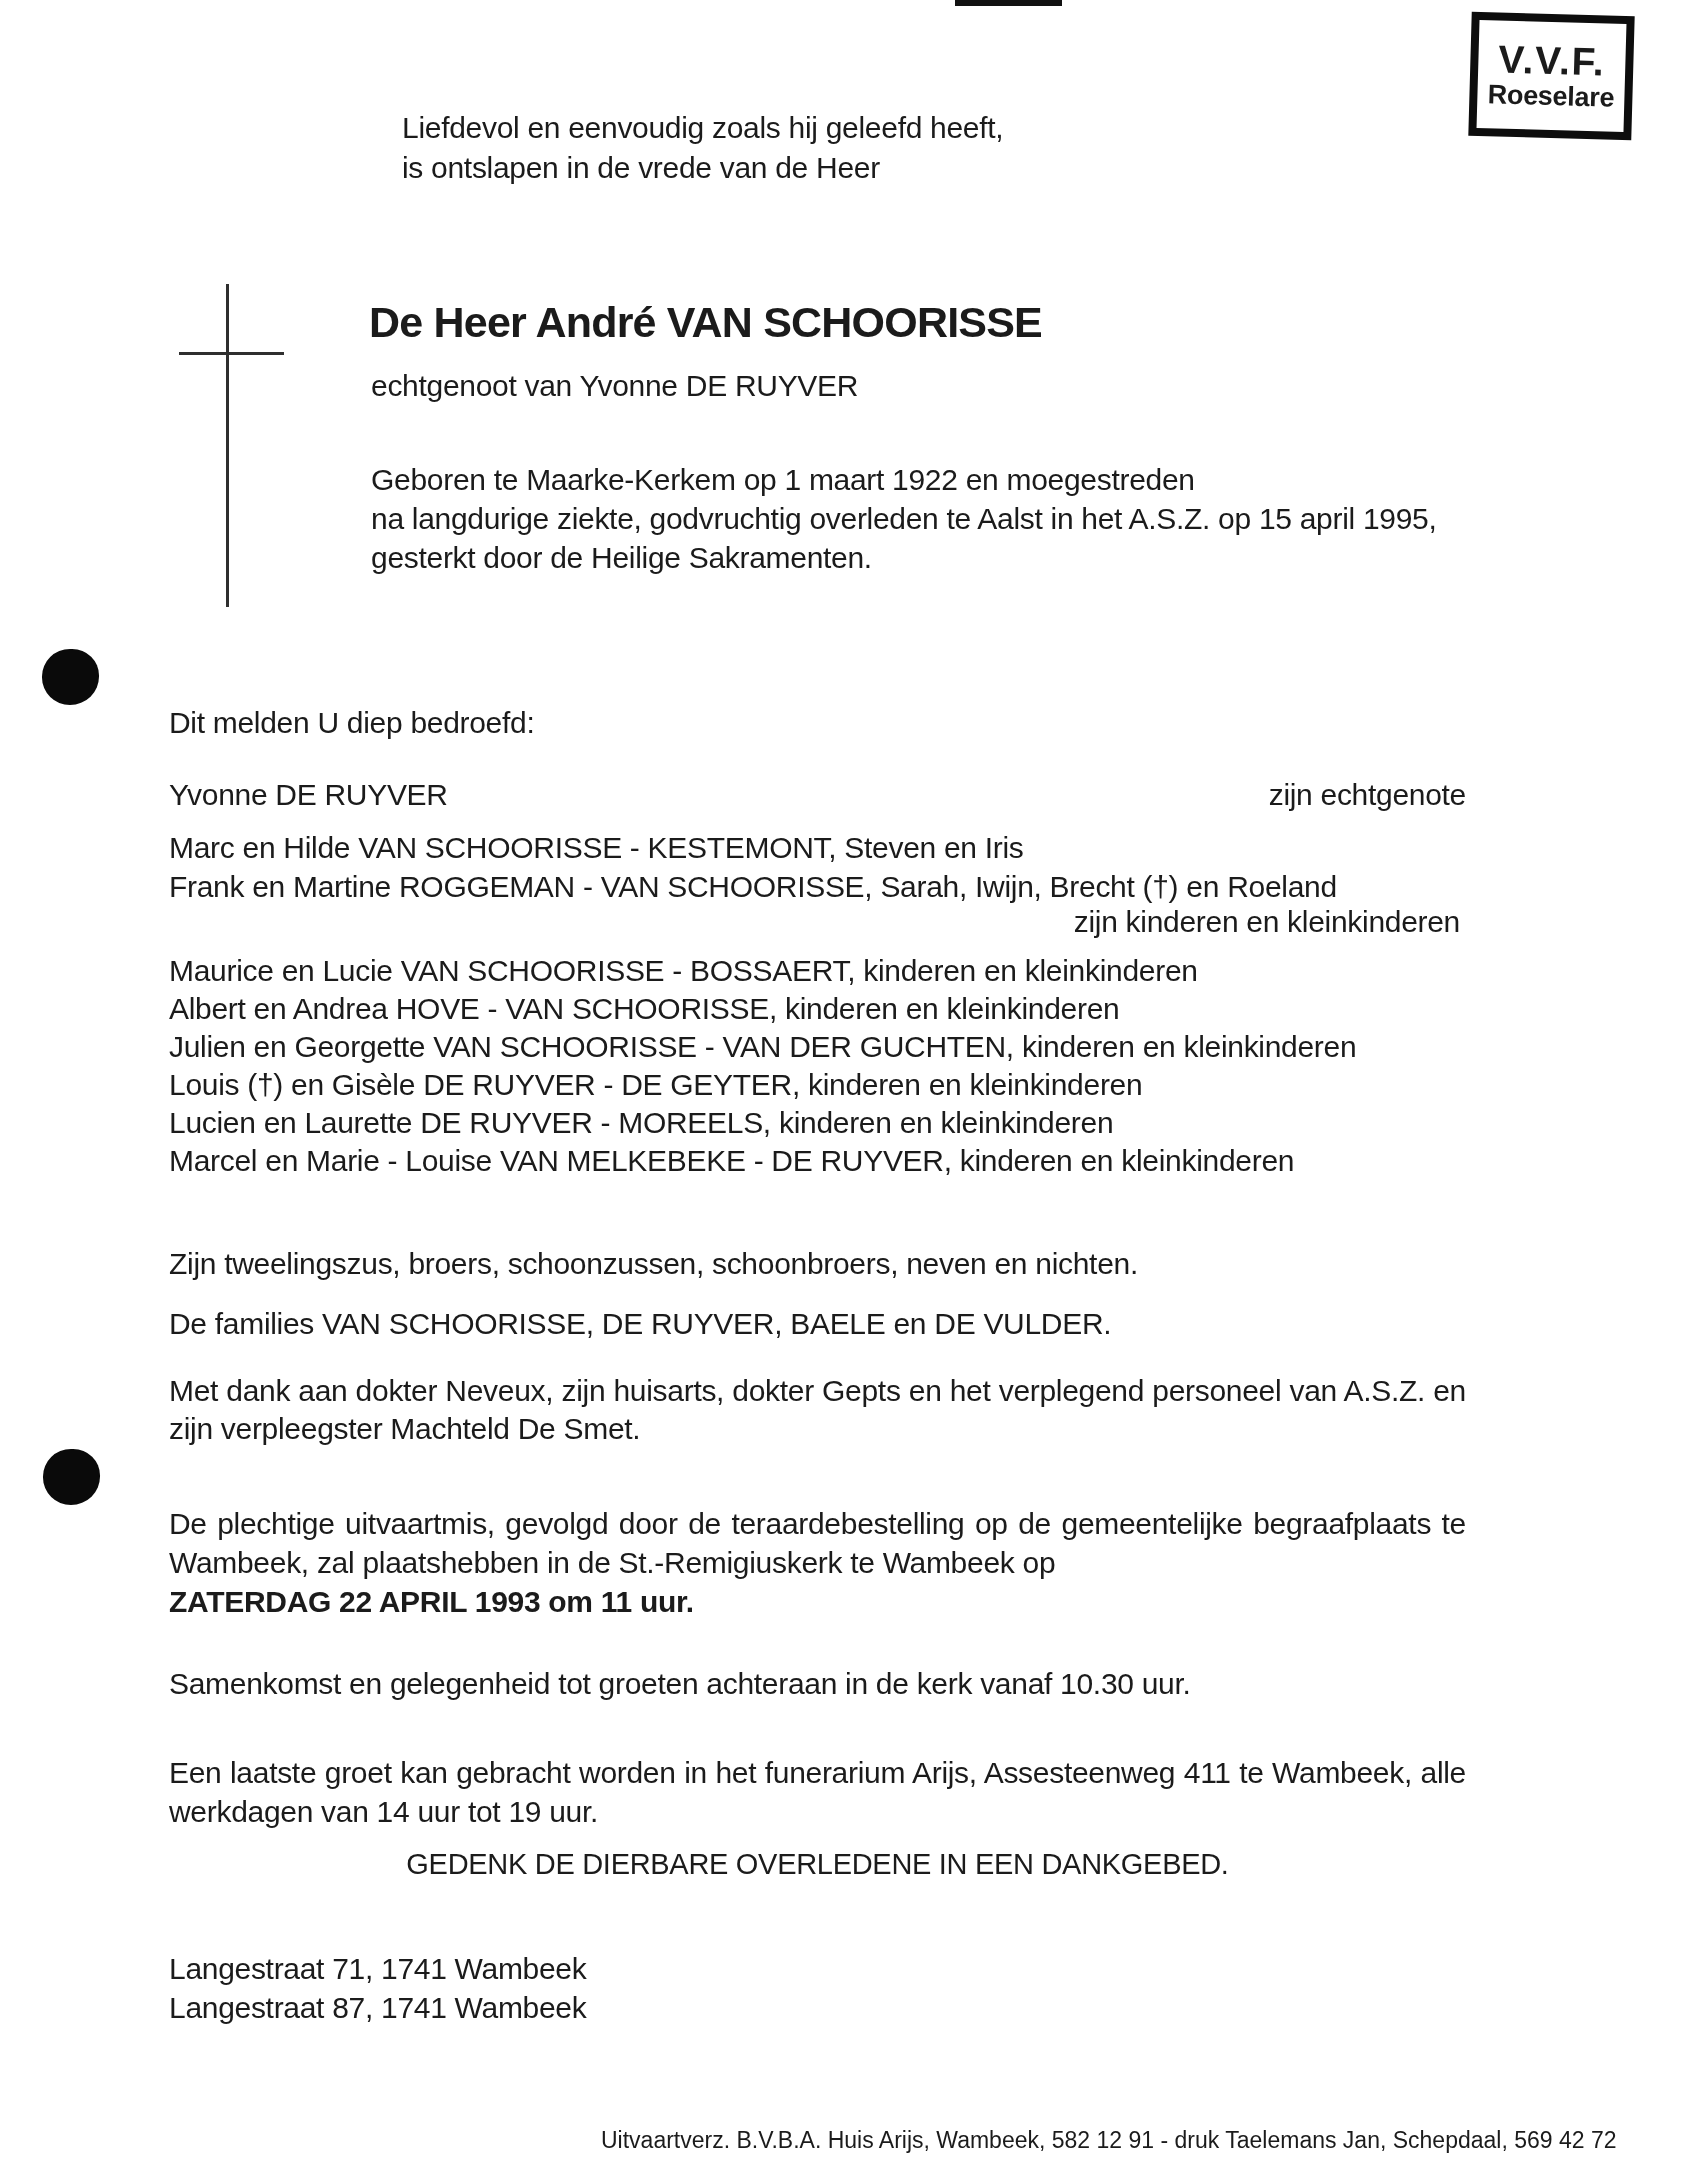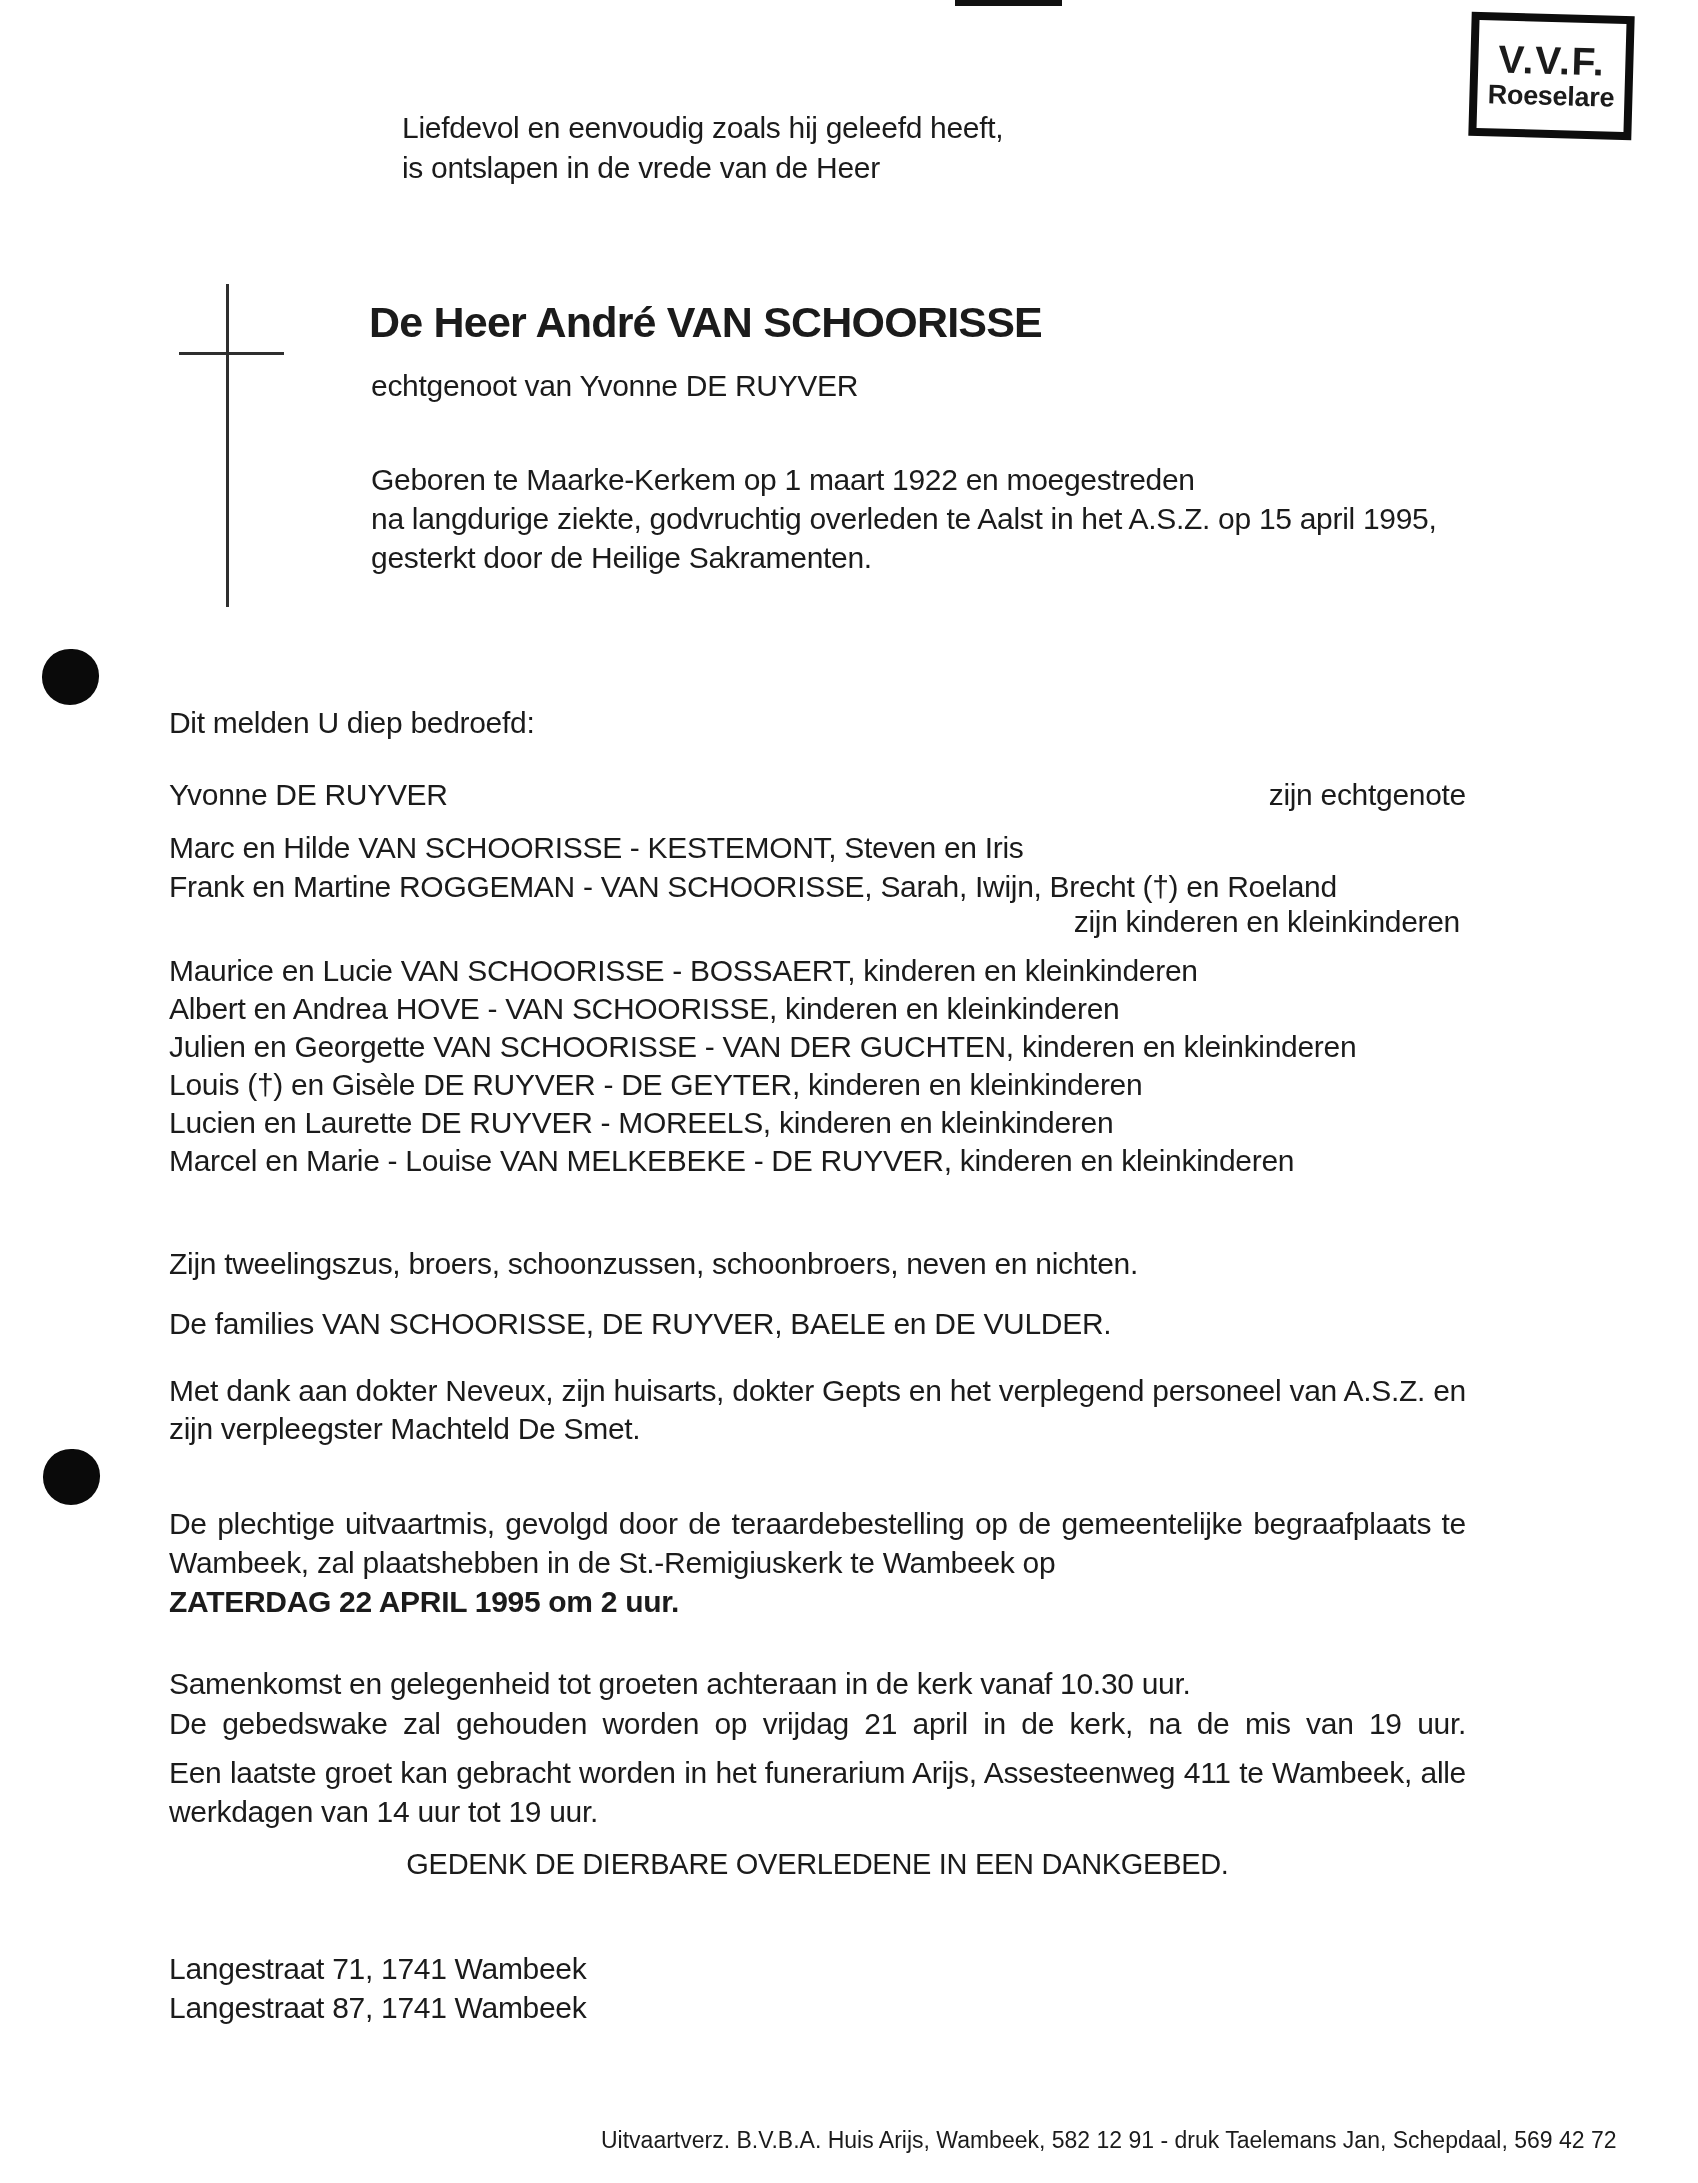--- a/index.html
+++ b/index.html
@@ -222,26 +222,25 @@
     <div>Marcel en Marie - Louise VAN MELKEBEKE - DE RUYVER, kinderen en kleinkinderen</div>
   </div>
 
   <div class="abs extended body-text">Zijn tweelingszus, broers, schoonzussen, schoonbroers, neven en nichten.</div>
   <div class="abs families body-text">De families VAN SCHOORISSE, DE RUYVER, BAELE en DE VULDER.</div>
 
   <div class="abs thanks body-text">Met dank aan dokter Neveux, zijn huisarts, dokter Gepts en het verplegend personeel van A.S.Z. en zijn verpleegster Machteld De Smet.</div>
 
   <div class="abs funeral body-text">
     <span>De plechtige uitvaartmis, gevolgd door de teraardebestelling op de gemeentelijke begraafplaats te Wambeek, zal plaatshebben in de St.-Remigiuskerk te Wambeek op</span>
-    <div class="funeral-date">ZATERDAG 22 APRIL 1995 om 2 uur.</div>
+    <div class="funeral-date">ZATERDAG 22 APRIL 1993 om 11 uur.</div>
   </div>
 
   <div class="abs gathering body-text">
     <div>Samenkomst en gelegenheid tot groeten achteraan in de kerk vanaf 10.30 uur.</div>
-    <div class="gathering-line2">De gebedswake zal gehouden worden op vrijdag 21 april in de kerk, na de mis van 19 uur.</div>
   </div>
 
   <div class="abs last-visit body-text">Een laatste groet kan gebracht worden in het funerarium Arijs, Assesteenweg 411 te Wambeek, alle werkdagen van 14 uur tot 19 uur.</div>
 
   <div class="abs remembrance">GEDENK DE DIERBARE OVERLEDENE IN EEN DANKGEBED.</div>
 
   <div class="abs addresses body-text">
     <span>
       <div>Langestraat 71, 1741 Wambeek</div>
       <div>Langestraat 87, 1741 Wambeek</div>

